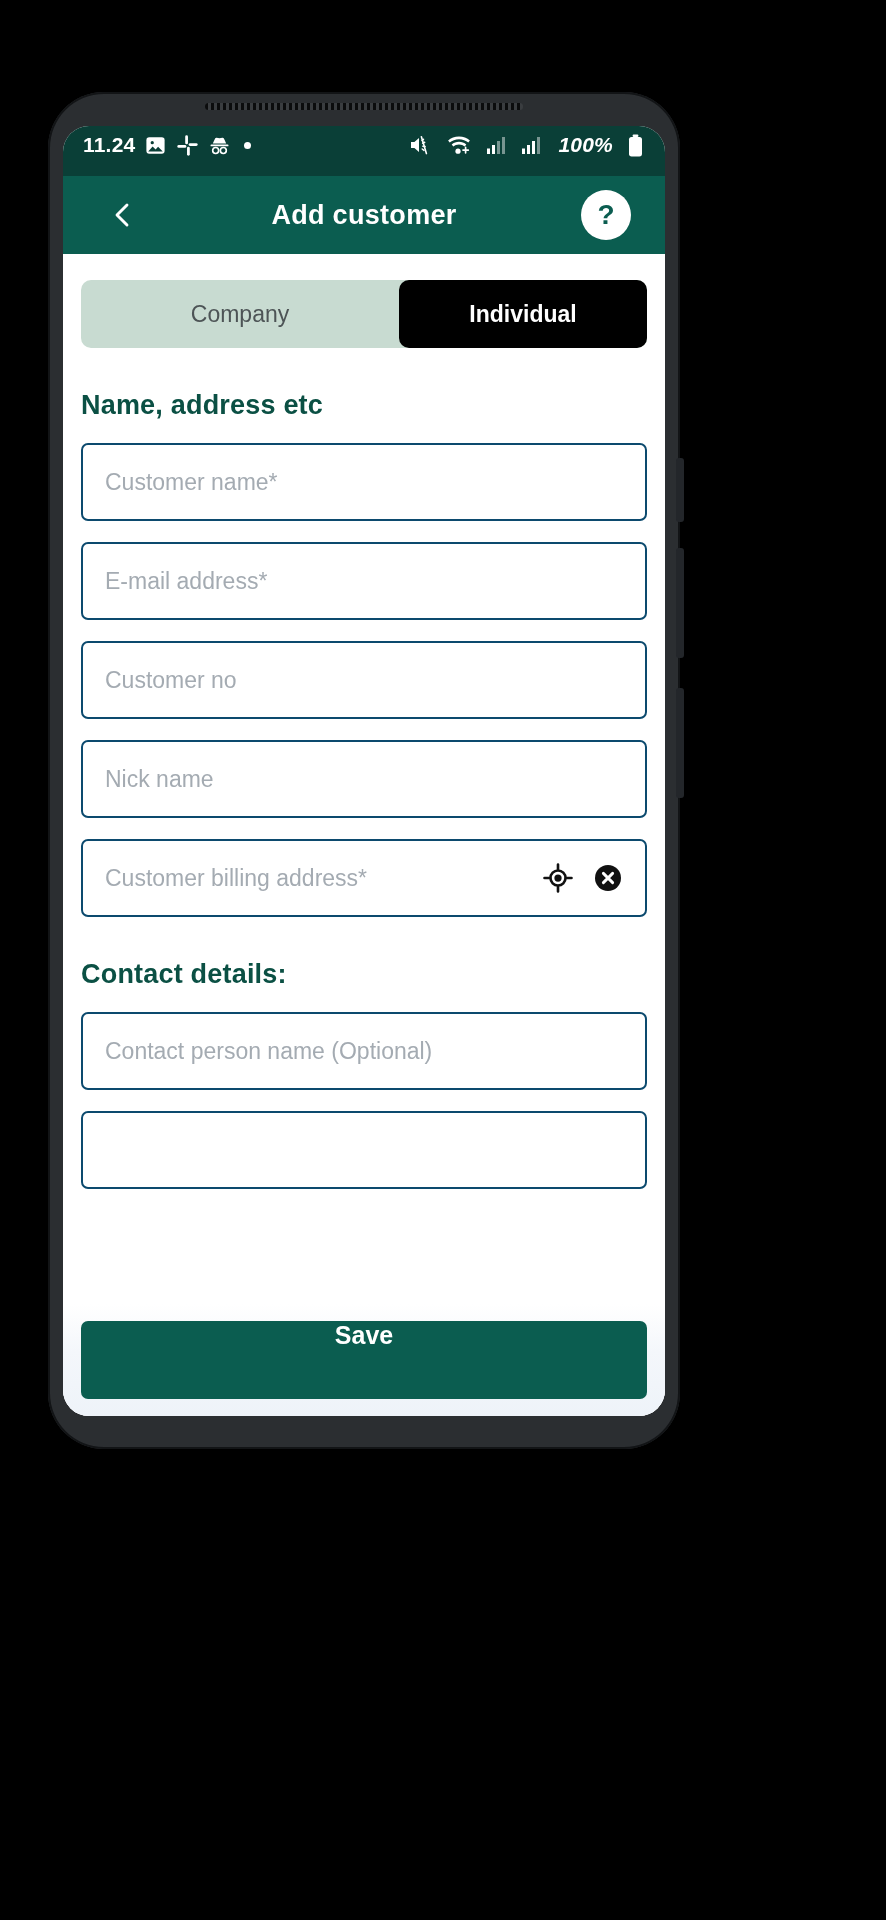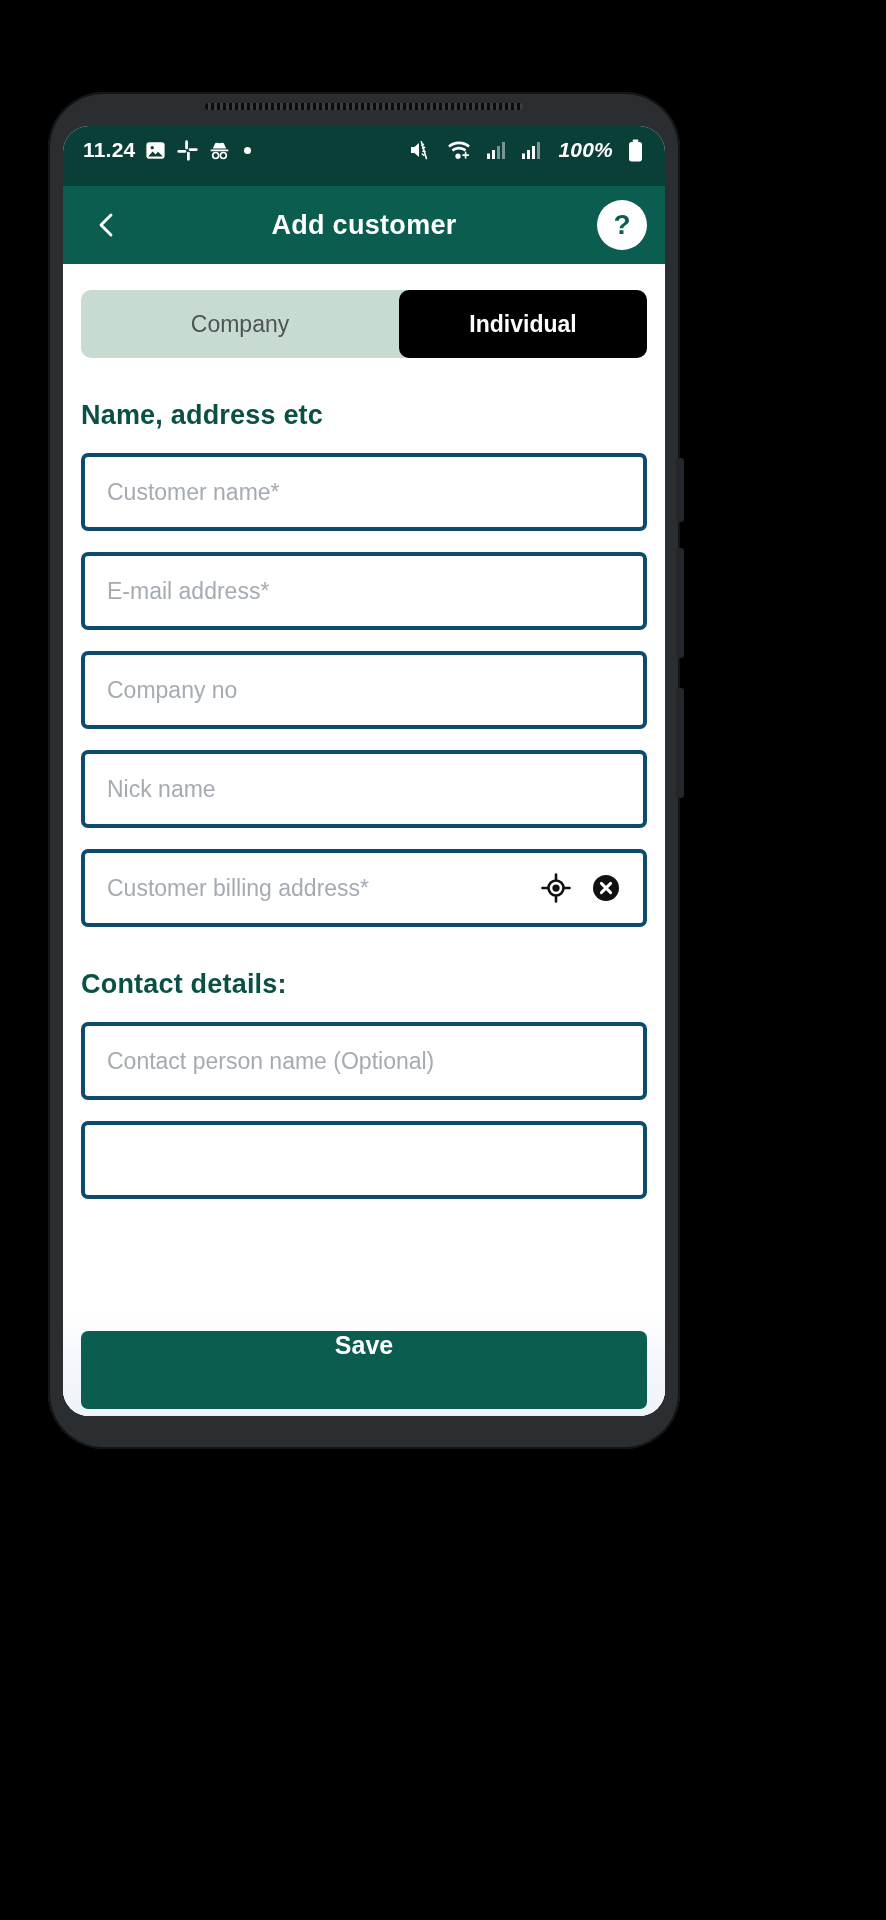--- a/index.html
+++ b/index.html
@@ -22,34 +22,34 @@
   #btn-b { top:456px; height:110px; }
   #btn-c { top:596px; height:110px; }
 
   #screen {
     position:absolute; left:15px; top:34px; width:602px; height:1290px;
     border-radius:26px; overflow:hidden; background:#ffffff;
   }
 
   
   #status-bar {
-    height:60px; background:#0a3f37; color:#fff;
+    height:50px; background:#0a3f37; color:#fff;
     display:flex; align-items:center; padding:0 22px 12px 20px;
     font-size:21px; font-weight:700; letter-spacing:.2px;
   }
   #status-left { display:flex; align-items:center; gap:9px; flex:1; }
   #status-right { display:flex; align-items:center; gap:15px;font-style:italic; }
   .sb-ico { display:inline-flex; align-items:center; }
   .sb-dot { width:7px; height:7px; border-radius:50%; background:#fff; margin-left:4px; }
   #battery-pct { font-size:21px; font-weight:700; margin-left:2px; }
 
   
   #app-bar {
     height:78px; background:#0b5d50; color:#fff;
-    display:flex; align-items:center; padding:0 18px; position:relative;
+    display:flex; align-items:center; padding:0 34px; position:relative;
   }
   #back-button { width:52px; height:52px; display:flex; align-items:center; justify-content:center; cursor:pointer; }
   #app-title {
     position:absolute; left:0; right:0; text-align:center;
     font-size:27px; font-weight:700; letter-spacing:.3px; pointer-events:none;
   }
   #help-button {
     margin-left:auto; width:50px; height:50px; border-radius:50%;
     background:#ffffff; color:#0b5d50; display:flex; align-items:center; justify-content:center;
     font-size:28px; font-weight:700; cursor:pointer; z-index:2;
@@ -67,21 +67,21 @@
   .seg { flex:1; display:flex; align-items:center; justify-content:center;
          font-size:23px; cursor:pointer; border-radius:10px;margin-left:35px; }
   .seg.inactive { color:#4d5456; }
   .seg.active { background:#000000; color:#fff; font-weight:700;text-align:right; }
 
   .section-title {
     color:#0b5044; font-size:27px; font-weight:700;
     margin-top:42px; margin-bottom:22px; letter-spacing:.2px;
   }
   .field {
-    height:78px; border:4px solid #0c4a6e; border-radius:7px;
+    height:78px; border:2px solid #0c4a6e; border-radius:7px;
     margin-bottom:21px; display:flex; align-items:center; padding:16px 22px;
     background:#fff;
   }
   .field-ph { color:#a4abb2; font-size:23px; flex:1; }
   .field-icons { display:flex; align-items:center; gap:20px; }
   .ic-btn { display:flex; align-items:center; justify-content:center; cursor:pointer; }
 
   
   #save-bar {
     position:absolute; left:0; right:0; bottom:0; height:112px;
@@ -205,21 +205,21 @@
 
         <div class="field">
           <span class="field-ph">Customer name*</span>
         </div>
 
         <div class="field">
           <span class="field-ph">E-mail address*</span>
         </div>
 
         <div class="field">
-          <span class="field-ph">Company no</span>
+          <span class="field-ph">Customer no</span>
         </div>
 
         <div class="field">
           <span class="field-ph">Nick name</span>
         </div>
 
         <div class="field">
           <span class="field-ph">Customer billing address*</span>
           <span class="field-icons">
             <span class="ic-btn">

